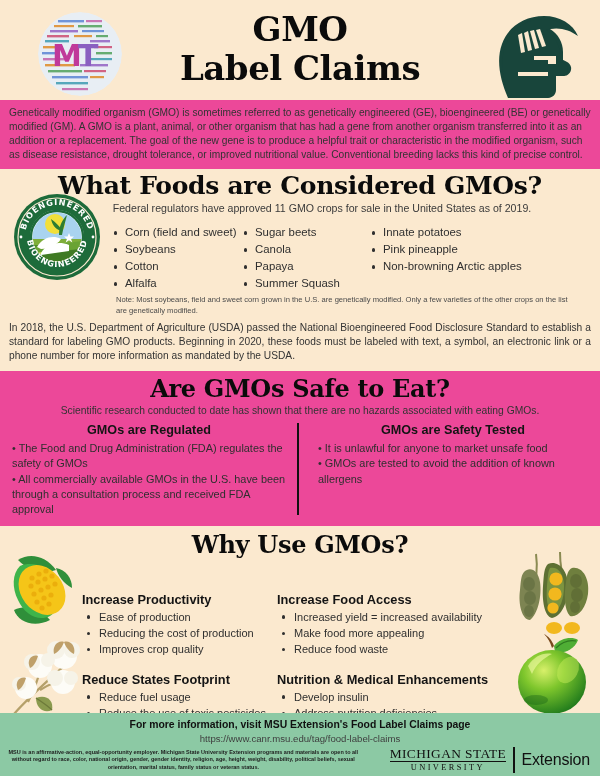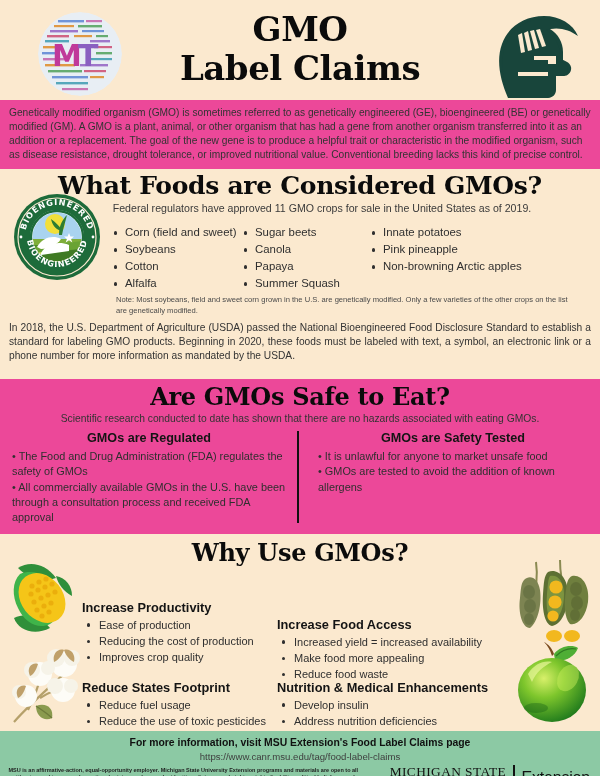--- a/index.html
+++ b/index.html
@@ -42,21 +42,21 @@
     font-weight:700;
     font-size:25px;
     line-height:30px;
     text-align:center;
     color:#0b0b0b;
     letter-spacing:-0.3px;
   }
   .headline.small{font-size:24px;}
 
   
-  .foods{position:relative;padding:2px 0 12px 0;}
+  .foods{position:relative;padding:2px 0 4px 0;}
   .seal{position:absolute;left:11px;top:22px;width:92px;height:92px;}
   .foods-sub{
     text-align:center;font-size:10.6px;color:#3a3a3a;
     margin:1px 0 10px 0;padding-left:44px;
   }
   .crop-cols{
     display:flex;margin-left:112px;padding-right:8px;gap:0px;
   }
   .crop-col{flex:0 0 auto;}
   .crop-col.c1{width:130px;}
@@ -104,21 +104,21 @@
     font-size:11px;line-height:16.4px;color:#2f2f2f;
     position:relative;padding-left:17px;
   }
   .why-li:before{
     content:"";position:absolute;left:5px;top:6.6px;
     width:3.4px;height:3.4px;border-radius:50%;background:#2f2f2f;
   }
   .ill{position:absolute;}
 
   
-  .footer{position:absolute;left:0;bottom:0;width:600px;background:#8cc9a4;height:45px;}
+  .footer{position:absolute;left:0;bottom:0;width:600px;background:#8cc9a4;height:63px;}
   .f-more{
     text-align:center;font-weight:700;font-size:10.4px;color:#111;padding-top:6px;
   }
   .f-url{text-align:center;font-size:9.6px;color:#3e3e3e;padding-top:3px;}
   .f-row{display:flex;align-items:center;padding:3px 6px 0 6px;}
   .f-legal{
     flex:1;text-align:center;font-size:5.5px;line-height:7.6px;
     font-weight:700;color:#1d1d1d;padding-right:6px;
   }
   .msu-mark{display:flex;align-items:center;flex:0 0 auto;padding-right:4px;margin-left:23px;}
@@ -430,21 +430,21 @@
     </div>
 
     <div class="why-grid">
       <div class="why-block" style="left:82px;top:32px;width:190px;">
         <div class="why-h">Increase Productivity</div>
         <div class="why-li">Ease of production</div>
         <div class="why-li">Reducing the cost of production</div>
         <div class="why-li">Improves crop quality</div>
       </div>
 
-      <div class="why-block" style="left:277px;top:49px;width:235px;">
+      <div class="why-block" style="left:277px;top:32px;width:235px;">
         <div class="why-h">Increase Food Access</div>
         <div class="why-li">Increased yield = increased availability</div>
         <div class="why-li">Make food more appealing</div>
         <div class="why-li">Reduce food waste</div>
       </div>
 
       <div class="why-block" style="left:82px;top:112px;width:192px;">
         <div class="why-h">Reduce States Footprint</div>
         <div class="why-li">Reduce fuel usage</div>
         <div class="why-li">Reduce the use of toxic pesticides</div>

